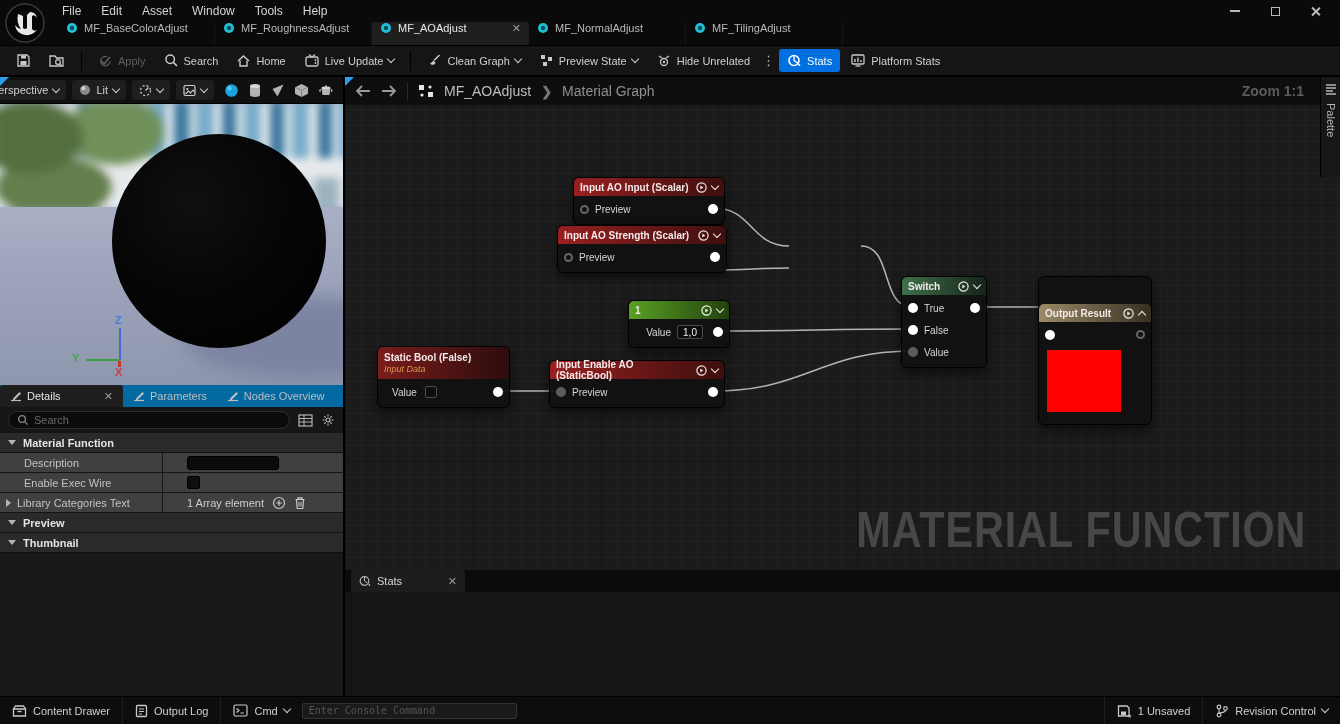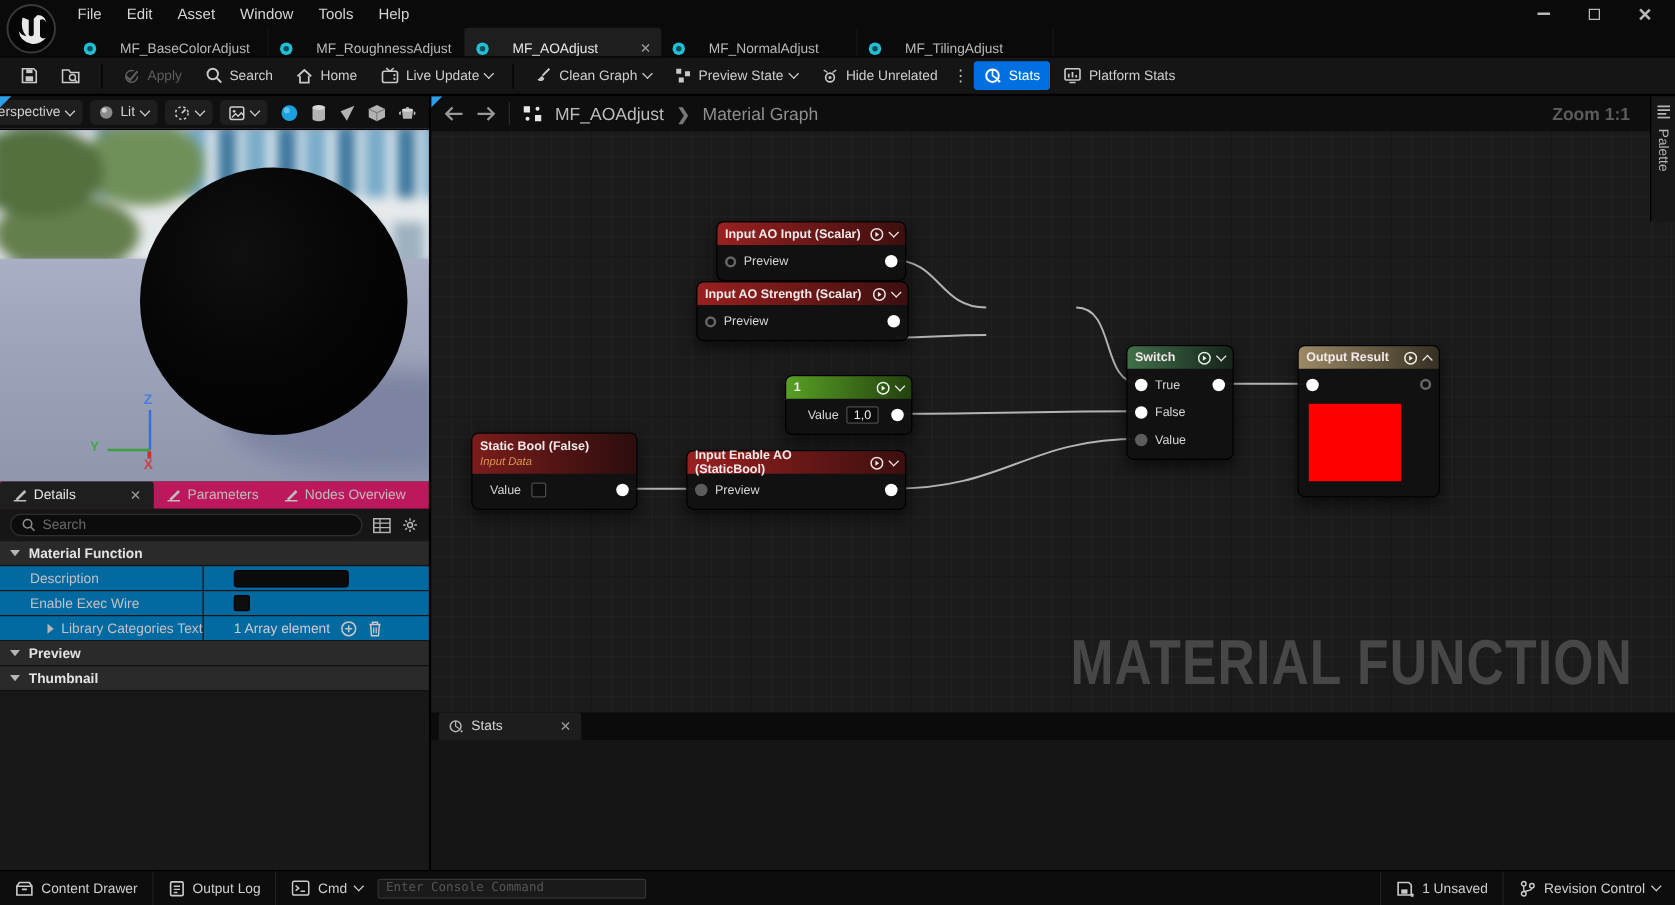--- a/index.html
+++ b/index.html
@@ -14,21 +14,21 @@
   .win-controls { margin-left:auto; display:flex; align-items:center; gap:14px; padding-right:12px; }
   .wc { width:26px; height:18px; display:flex; align-items:center; justify-content:center; }
   .wc-min { width:10px; height:2px; background:#b9b9b9; }
   .wc-max { width:9px; height:9px; border:1.5px solid #b9b9b9; }
   .wc-close { position:relative; width:11px; height:11px; }
   .wc-close::before,.wc-close::after { content:""; position:absolute; left:5px; top:0; width:1.6px; height:11px; background:#b9b9b9; }
   .wc-close::before { transform:rotate(45deg);} .wc-close::after { transform:rotate(-45deg);}
 
   
   .tabbar { height:23px; background:#0a0a0a; display:flex; align-items:flex-end; padding-left:58px; z-index:29; }
-  .dtab-doc { width:157px; height:23px; display:flex; align-items:flex-end; gap:18px; padding:0 8px; font-size:11px; color:#b9b9b9; border-right:1px solid #161616; }
+  .dtab-doc { width:157px; height:23px; display:flex; align-items:flex-start; gap:6px; padding:0 8px; font-size:11px; color:#b9b9b9; border-right:1px solid #161616; }
   .dtab-doc.active { background:#1e1e1e; color:#e9e9e9; border-radius:3px 3px 0 0; border-right:none; }
   .dtab-doc .close-x { margin-left:auto; color:#9a9a9a; font-size:11px; }
 
   
   .toolbar { height:30px; background:#151515; border-top:1px solid #000; display:flex; align-items:center; padding:0 8px; gap:2px; z-index:28; }
   .tbtn { display:flex; align-items:center; gap:5px; padding:4px 8px; font-size:11px; color:#cfcfcf; border-radius:3px; }
   .tbtn.disabled { color:#5e5e5e; }
   .tbtn.primary { background:#0070e0; color:#fff; }
   .tsep { width:1px; height:20px; background:#000; margin:0 6px; }
   .kebab { color:#bdbdbd; font-size:13px; letter-spacing:0; padding:0 2px; }
@@ -61,32 +61,32 @@
   .gizmo { position:absolute; left:78px; top:212px; width:70px; height:60px; font-size:11px; font-weight:bold; }
   .gz-z { position:absolute; left:41px; top:12px; width:2px; height:32px; background:#3a6fd8; }
   .gz-y { position:absolute; left:8px; top:43px; width:34px; height:2px; background:#3f9e3f; }
   .gz-x { position:absolute; left:40px; top:45px; width:3px; height:6px; background:#c83232; }
   .gz-lz { position:absolute; left:37px; top:-2px; color:#4b7ce0; }
   .gz-ly { position:absolute; left:-6px; top:36px; color:#45a845; }
   .gz-lx { position:absolute; left:37px; top:50px; color:#d04040; }
 
   
   .details { flex:1; background:#161616; display:flex; flex-direction:column; font-size:11px; min-height:0; }
-  .dtabs { height:22px; background:#be185d; display:flex; align-items:flex-end; }
+  .dtabs { height:22px; background:#0369a1; display:flex; align-items:flex-end; }
   .dtab { height:22px; display:flex; align-items:center; gap:5px; padding:0 10px; color:#bdbdbd; font-size:11px; }
   .dtab.active { background:#1e1e1e; color:#e6e6e6; border-radius:3px 3px 0 0; width:123px; }
   .dtab .close-x { margin-left:auto; color:#9a9a9a; }
   .dsearch { height:26px; display:flex; align-items:center; background:#161616; padding:0 8px; gap:8px; }
   .sinput { flex:1; height:18px; background:#0c0c0c; border:1px solid #2e2e2e; border-radius:9px; display:flex; align-items:center; gap:5px; padding:0 8px; color:#6a6a6a; }
   .dsection { height:20px; background:#2a2a2a; display:flex; align-items:center; gap:7px; padding-left:8px; color:#e3e3e3; font-weight:bold; border-bottom:1px solid #101010; }
   .tri-down { width:0; height:0; border-left:4px solid transparent; border-right:4px solid transparent; border-top:5px solid #b5b5b5; }
   .tri-right { width:0; height:0; border-top:4px solid transparent; border-bottom:4px solid transparent; border-left:5px solid #b5b5b5; }
-  .drow { height:20px; display:flex; align-items:center; background:#0369a1; border-bottom:1px solid #141414; }
+  .drow { height:20px; display:flex; align-items:center; background:#404040; border-bottom:1px solid #141414; }
   .dlabel { width:163px; padding-left:24px; color:#c2c2c2; border-right:1px solid #161616; display:flex; align-items:center; gap:6px; height:100%; }
-  .dlabel.noindent { padding-left:6px;justify-content:flex-end; }
+  .dlabel.noindent { padding-left:6px; }
   .dval { flex:1; display:flex; align-items:center; gap:8px; padding-left:24px; }
   .dinput { width:92px; height:14px; background:#0b0b0b; border:1px solid #000; border-radius:3px; }
   .dcheck { width:13px; height:13px; background:#0e0e0e; border:1px solid #000; border-radius:2px; }
   .ddrop { width:92px; height:16px; background:#0f0f0f; border:1px solid #000; border-radius:3px; color:#e0e0e0; display:flex; align-items:center; padding:0 6px; font-size:10px; }
   .ddrop .chev { margin-left:auto; color:#cdcdcd; }
   .dreadonly { width:93px; height:16px; background:#2b2b31; border:1px solid #3a3a40; border-radius:2px; color:#c6c6c6; display:flex; align-items:center; padding:0 8px; font-size:10px; }
   .dval-text { color:#cdcdcd; }
   .dfill { flex:1; background:#181818; }
 
   
@@ -109,21 +109,21 @@
   .watermark { position:absolute; right:34px; top:425px; font-size:47px; font-weight:bold; color:#474747; letter-spacing:1px; transform:scale(0.88,1.08); transform-origin:right center; white-space:nowrap; }
 
   svg.wires { position:absolute; left:0; top:0; z-index:2; }
 
   .node { position:absolute; z-index:3; border:1px solid #000; border-radius:6px; background:rgba(17,17,17,0.96); box-shadow:0 5px 12px rgba(0,0,0,0.55); font-size:10px; color:#ddd; }
   .nhead { height:18px; display:flex; align-items:center; gap:5px; padding:0 6px; border-radius:5px 5px 0 0; font-weight:bold; color:#f2eaea; font-size:10px; }
   .nhead.red { background:linear-gradient(90deg,#9a2020,#3c0f0e); }
   .nhead.darkred { background:linear-gradient(90deg,#7c1c1c,#2c0d0d); height:32px; flex-direction:column; align-items:flex-start; justify-content:center; gap:1px; }
   .nhead.green { background:linear-gradient(90deg,#40704a,#16231a); }
   .nhead.bgreen { background:linear-gradient(90deg,#58a024,#23420f); }
-  .nhead.tan { background:linear-gradient(90deg,#9c8a66,#363023); }
+  .nhead.tan { background:linear-gradient(90deg,#9c8a66,#363023);margin-top:27px; }
   .nsub { font-style:italic; font-weight:normal; color:#d89a4a; font-size:9px; }
   .hicons { margin-left:auto; display:flex; align-items:center; gap:5px; }
   .nbody { padding:2px 0 4px 0; }
   .nrow { height:22px; display:flex; align-items:center; padding:0 6px; position:relative; }
   .pin { width:10px; height:10px; border-radius:50%; flex:none; }
   .pin.in { margin-right:6px; }
   .pin.out { position:absolute; right:6px; top:6px; }
   .pin.white { background:#fff; }
   .pin.gray { background:#5c5c5c; }
   .pin.hollow { background:transparent; border:2px solid #666; width:9px; height:9px; }

